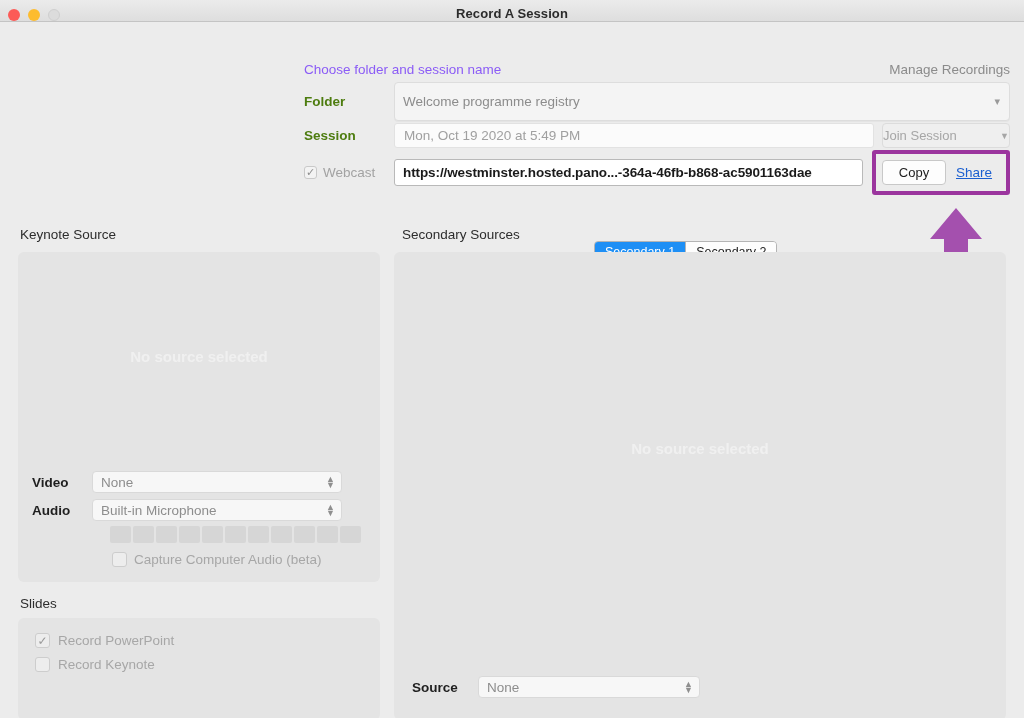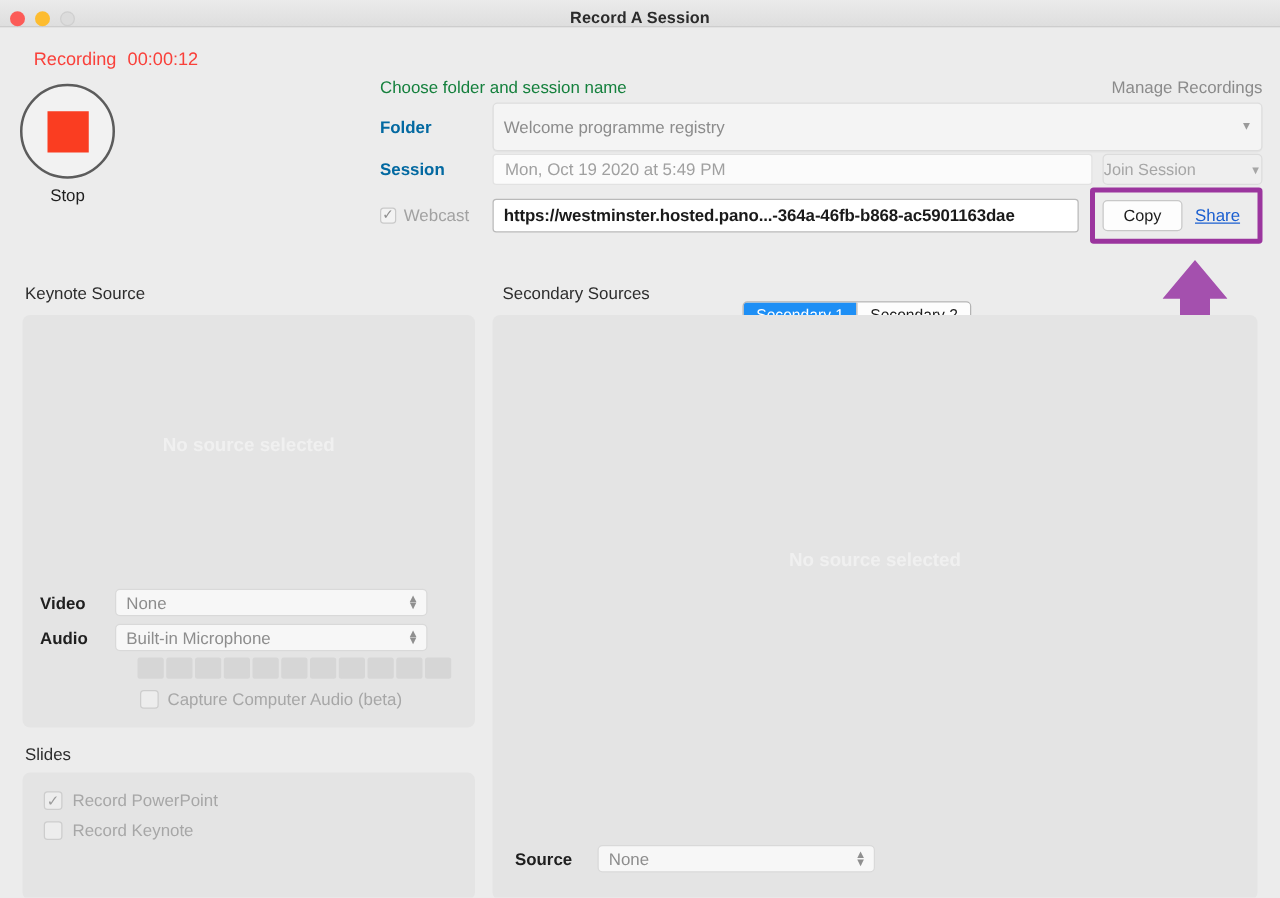--- a/index.html
+++ b/index.html
@@ -93,40 +93,40 @@
     width: 706px;
   }
   .form-head {
     display: flex;
     justify-content: space-between;
     align-items: baseline;
     margin-bottom: 12px;
   }
   .form-head .caption {
     font-size: 13.5px;
-    color: #15803d;
+    color: #8b5cf6;
   }
   .manage-link {
     font-size: 13.5px;
     color: #8b8b8b;
     cursor: default;
   }
 
   .form-row {
     display: flex;
     align-items: center;
     margin-bottom: 9px;
     height: 25px;
   }
   .form-label {
     width: 90px;
     flex: none;
     font-size: 13.5px;
     font-weight: bold;
-    color: #0369a1;
+    color: #4d7c0f;
   }
 
   .combo {
     flex: 1;
     height: 39px;
     background: #f4f4f4;
     border: 1px solid #dddddd;
     border-radius: 4px;
     display: flex;
     align-items: center;
@@ -414,29 +414,20 @@
   <div class="traffic">
     <div class="dot close"></div>
     <div class="dot min"></div>
     <div class="dot zoom"></div>
   </div>
   <div class="win-title">Record A Session</div>
 </div>
 
 <div class="content">
 
-  <div class="record-block">
-    <div class="rec-status">
-      <span>Recording</span><span class="time">00:00:12</span>
-    </div>
-    <div class="stop-circle">
-      <div class="stop-square"></div>
-    </div>
-    <div class="stop-label">Stop</div>
-  </div>
 
   <div class="form-area">
     <div class="form-head">
       <div class="caption">Choose folder and session name</div>
       <div class="manage-link">Manage Recordings</div>
     </div>
 
     <div class="form-row">
       <div class="form-label">Folder</div>
       <div class="combo">

